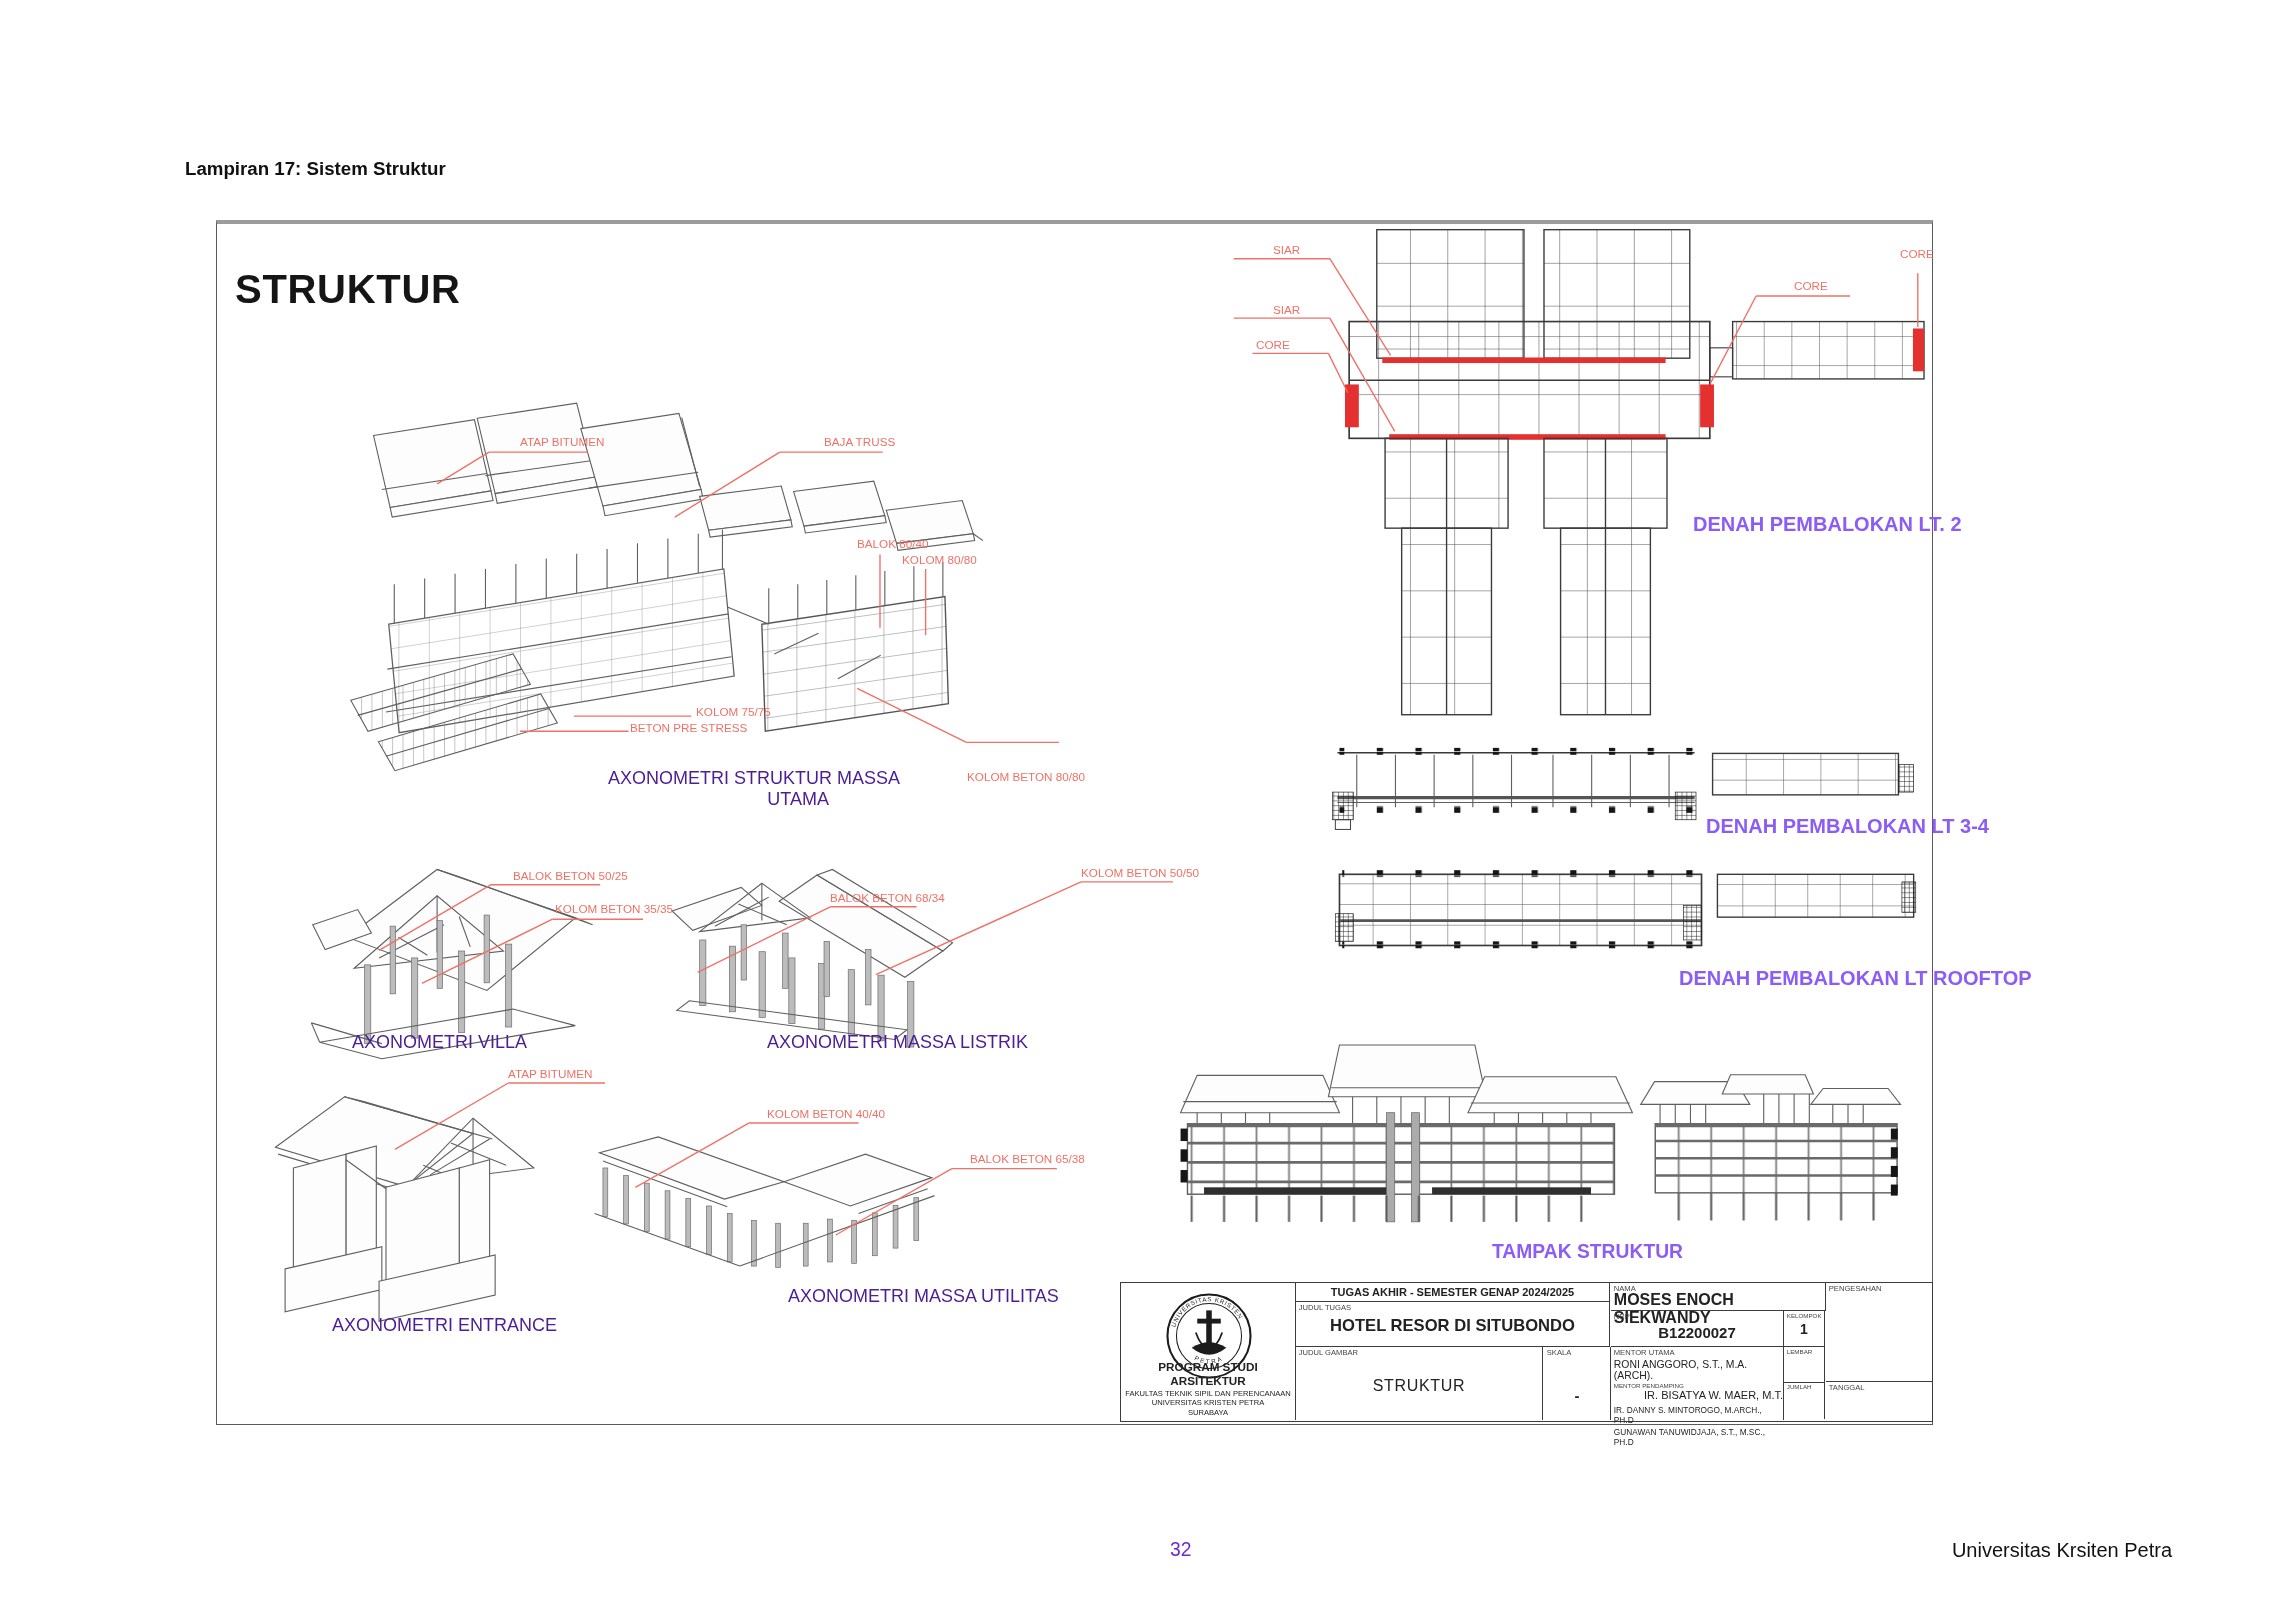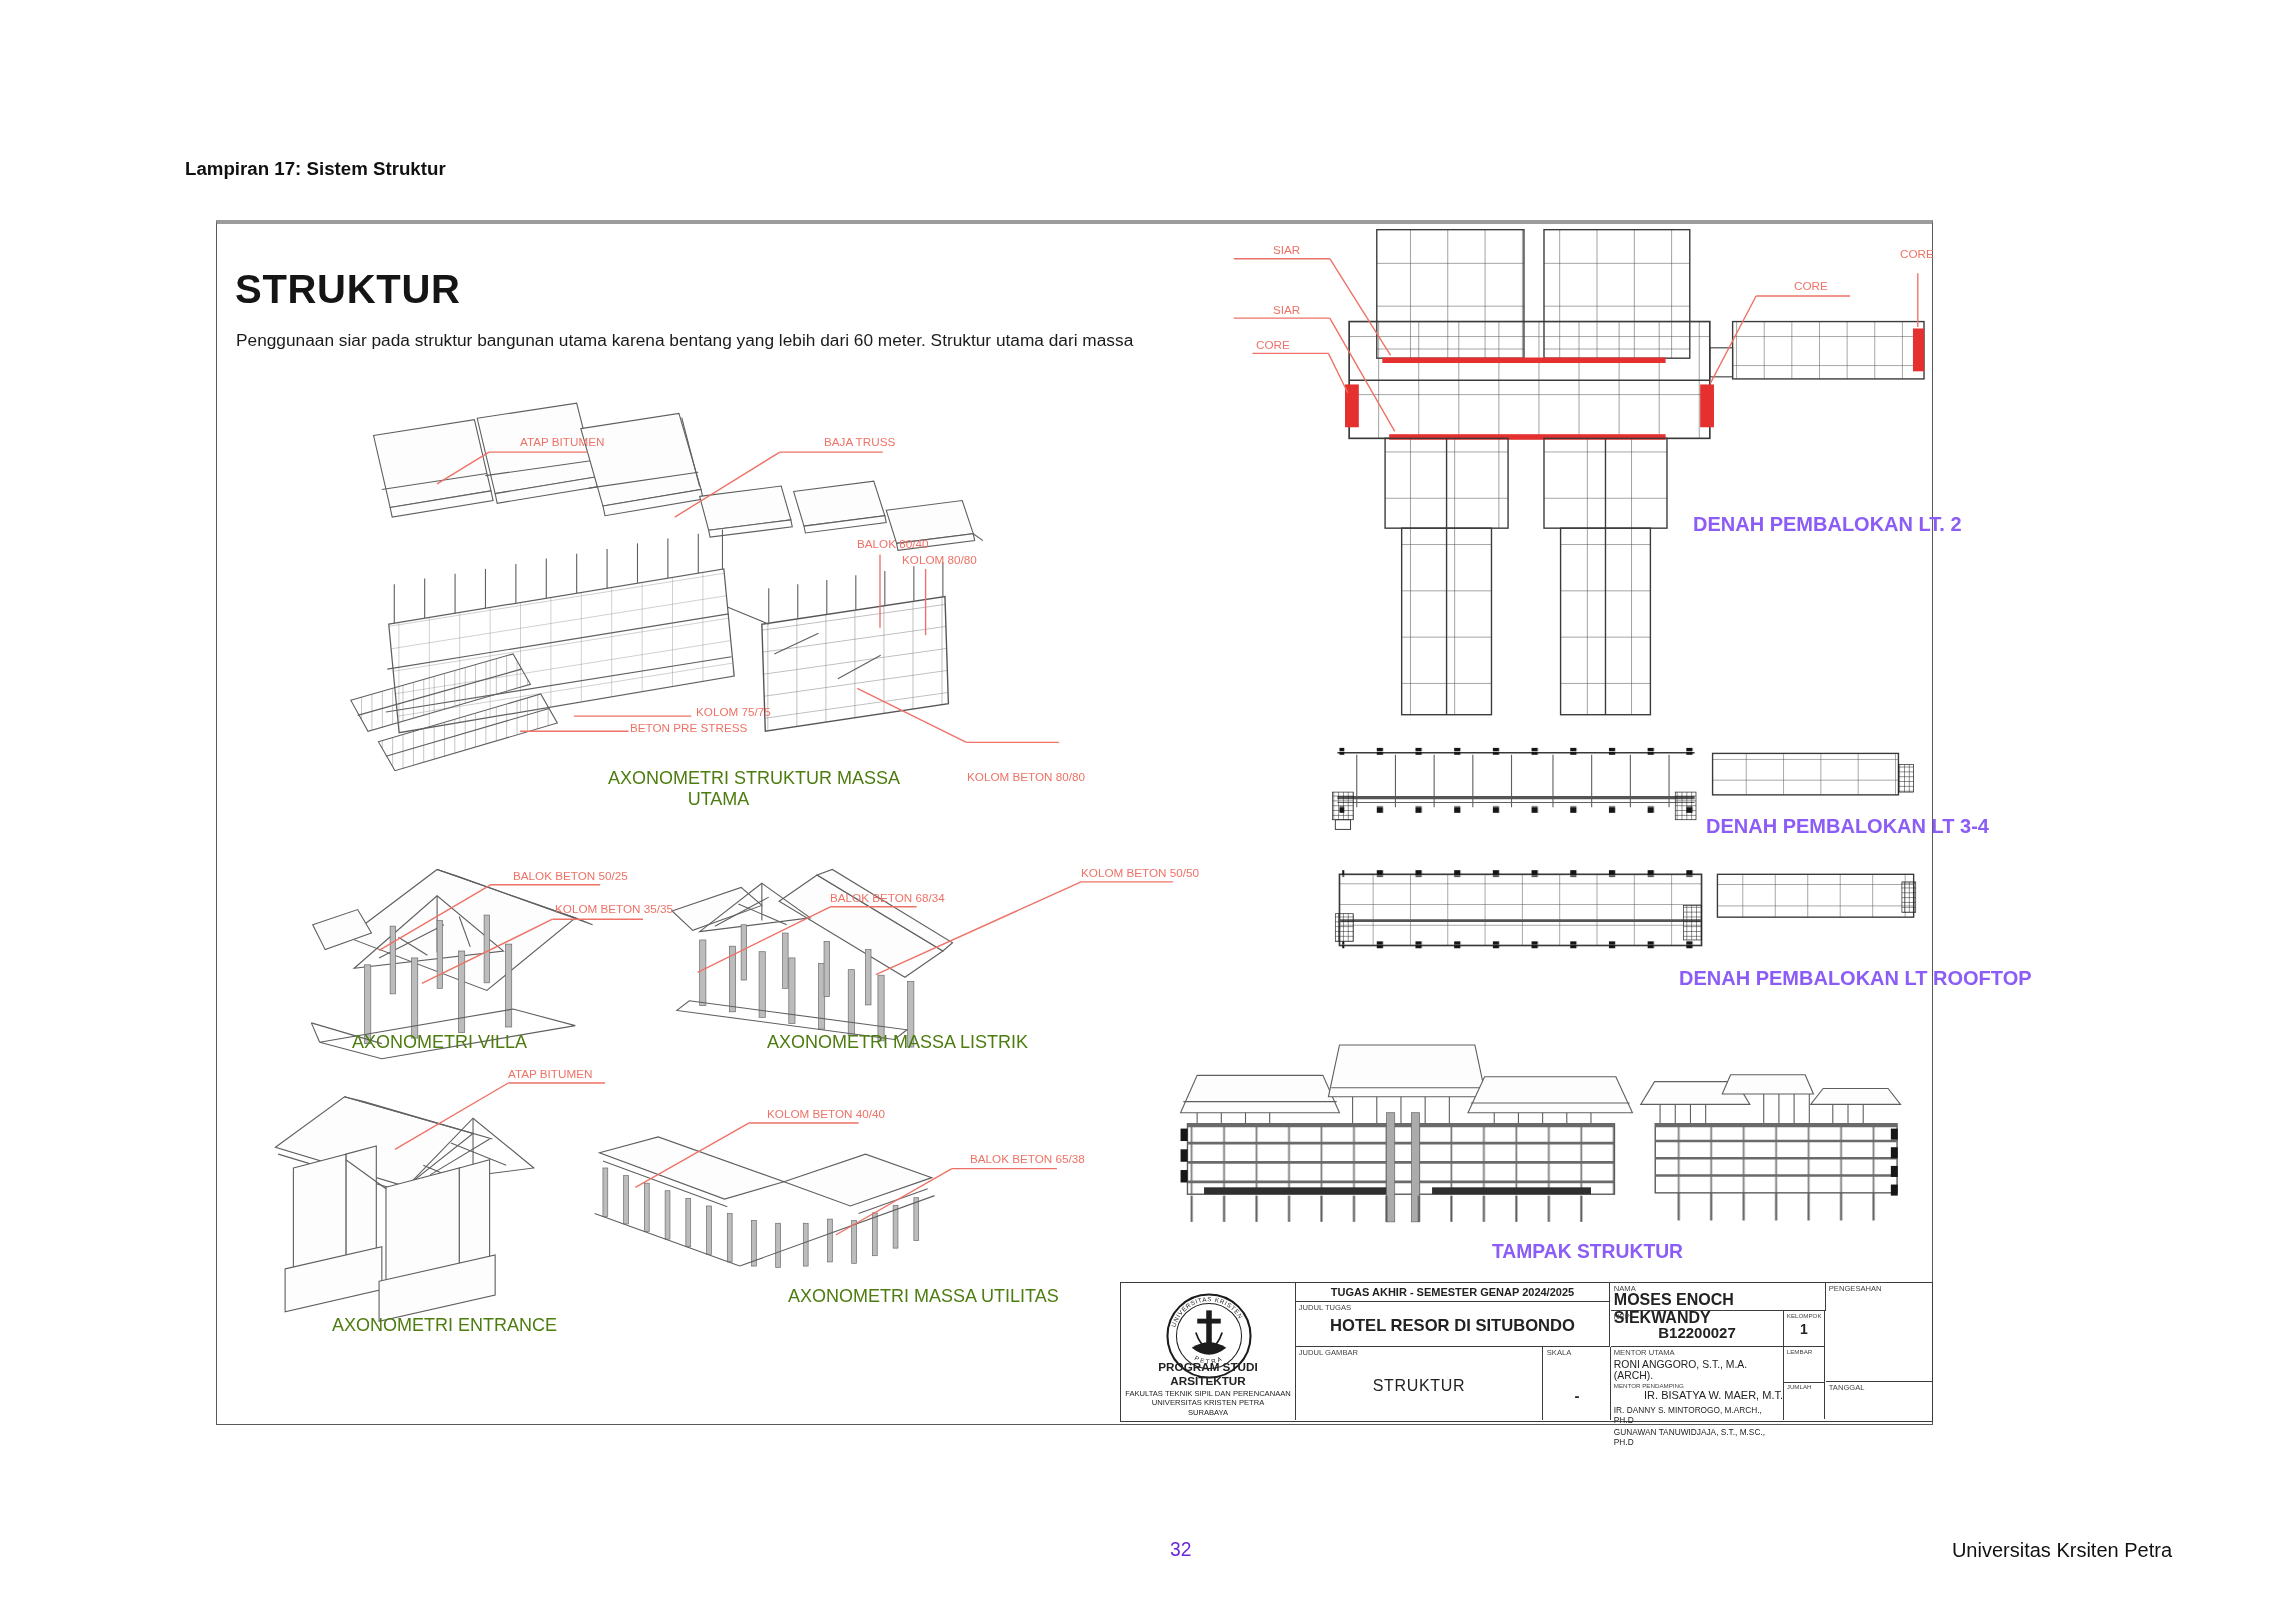--- a/index.html
+++ b/index.html
@@ -4,21 +4,21 @@
 <style>
   html,body{margin:0;padding:0;background:#fff;}
   #page{position:relative;width:2284px;height:1616px;background:#ffffff;font-family:"Liberation Sans",sans-serif;overflow:hidden;}
   .abs{position:absolute;}
   #doc-header{left:185px;top:158px;font-size:18.7px;font-weight:bold;color:#111;}
   #sheet{left:216px;top:220px;width:1717px;height:1205px;border:1.4px solid #5a5a5a;border-top:4.1px solid #9c9c9c;box-sizing:border-box;background:#fff;}
   #sheet-svg{left:216px;top:220px;}
   #sheet-title{left:235px;top:267px;font-size:40px;font-weight:800;letter-spacing:0.7px;color:#151515;}
   .intro-line{left:236px;font-size:17.3px;color:#1c1c1c;white-space:nowrap;}
   .lbl{font-size:11.7px;color:#ee7267;white-space:nowrap;}
-  .cap{color:#4d7c0f;font-size:18px;text-align:center;white-space:nowrap;}
+  .cap{color:#4c1d95;font-size:18px;text-align:right;white-space:nowrap;}
   .capr{color:#8b5cf6;font-size:20px;font-weight:bold;text-align:center;white-space:nowrap;}
   
   #tblock{left:1120px;top:1282px;width:813px;height:140px;border:1.4px solid #3c3c3c;box-sizing:border-box;background:#fff;color:#222;}
   .cell{position:absolute;box-sizing:border-box;border-right:0.7px solid #3c3c3c;border-bottom:0.7px solid #3c3c3c;}
   .tiny{font-size:7.6px;color:#444;padding:1.4px 2.8px;}
   .val-c{text-align:center;}
   #tb-logo-text{position:absolute;left:0;right:0;bottom:2.8px;text-align:center;line-height:1.25;}
   #tb-program{font-weight:bold;font-size:11.7px;}
   .tb-sub{font-size:7.6px;}
   
@@ -366,21 +366,20 @@
       <line x1="2083" y1="1383" x2="2433" y2="1383" stroke="#6a6a6a" stroke-width="3.5"></line>
       <rect x="2424" y="1315" width="10" height="16" fill="#161616"></rect>
         <rect x="2424" y="1342" width="10" height="16" fill="#161616"></rect>
         <rect x="2424" y="1369" width="10" height="16" fill="#161616"></rect>
         <rect x="2424" y="1396" width="10" height="16" fill="#161616"></rect>
       <rect x="2090" y="1408" width="340" height="40" fill="url(#pStilt)"></rect>
     </g>
   </svg>
 
   <div class="abs" id="sheet-title">STRUKTUR</div>
-  <div class="abs intro-line" style="top:330px;">Penggunaan siar pada struktur bangunan utama karena bentang yang lebih dari 60 meter. Struktur utama dari massa</div>
 
   <div class="abs lbl" style="left:520px;top:435px;">ATAP BITUMEN</div>
   <div class="abs lbl" style="left:824px;top:435px;">BAJA TRUSS</div>
   <div class="abs lbl" style="left:857px;top:537px;">BALOK 80/40</div>
   <div class="abs lbl" style="left:902px;top:553px;">KOLOM 80/80</div>
   <div class="abs lbl" style="left:696px;top:705px;">KOLOM 75/75</div>
   <div class="abs lbl" style="left:630px;top:721px;">BETON PRE STRESS</div>
   <div class="abs lbl" style="left:967px;top:726px;margin-top:44px;">KOLOM BETON 80/80</div>
   <div class="abs lbl" style="left:513px;top:869px;">BALOK BETON 50/25</div>
   <div class="abs lbl" style="left:555px;top:902px;">KOLOM BETON 35/35</div>

